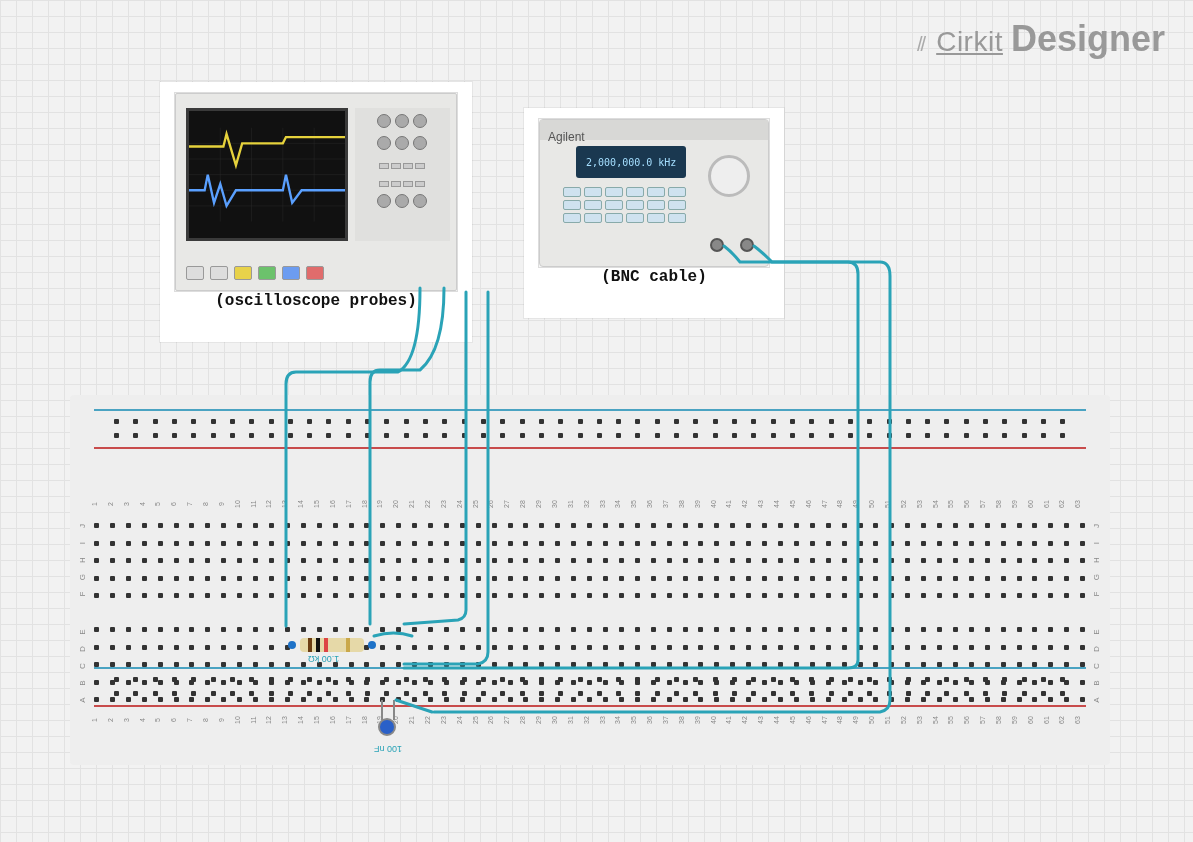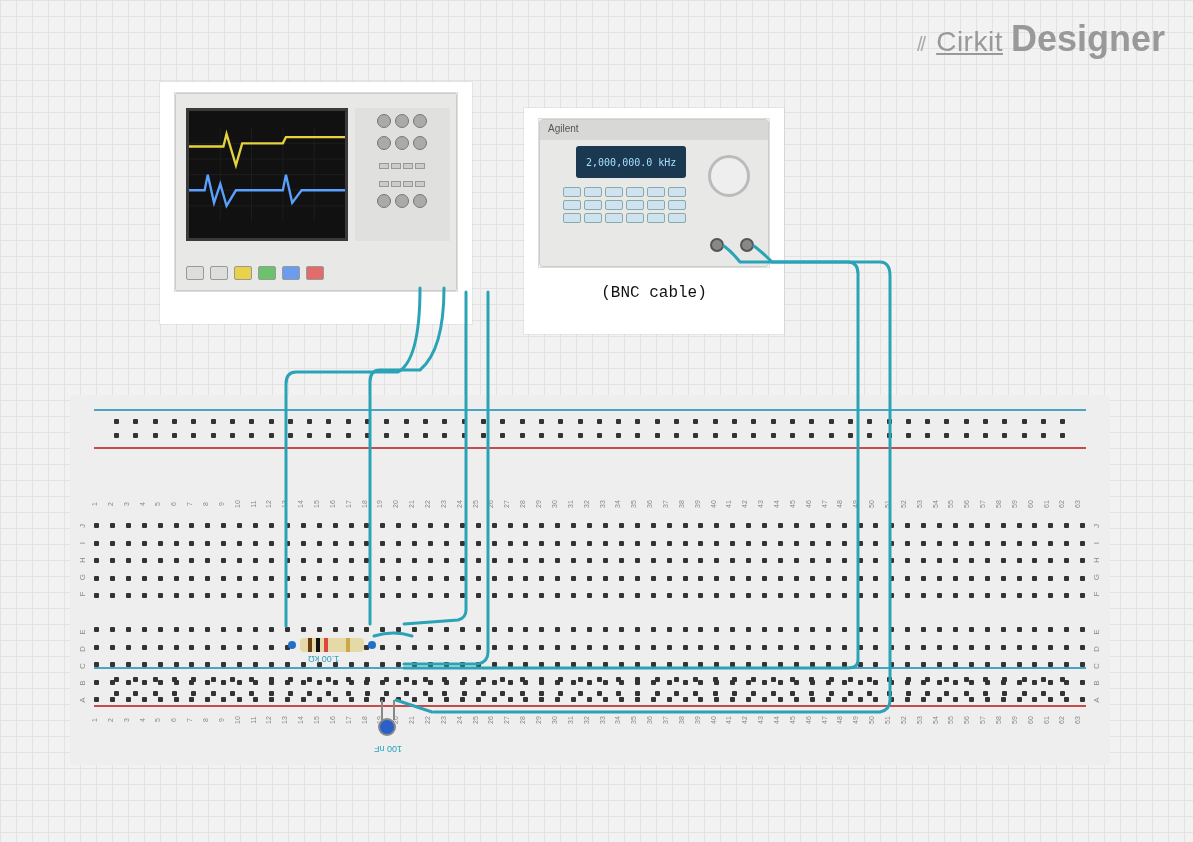--- a/index.html
+++ b/index.html
@@ -34,23 +34,23 @@
     box-shadow: 0 0 0 1px rgba(0,0,0,0.05);
     padding: 10px 14px 32px 14px;
     text-align: center;
   }
   .inst-img {
     position: relative;
     background: #f7f7f7;
     border: 1px solid #ddd;
   }
   .inst-caption {
-    margin-top: 16px;
+    margin-top: 0;
     font-family: "Courier New", monospace;
-    font-weight: normal;
+    font-weight: bold;
     font-size: 16px;
     color: #111;
   }
 
   
   .breadboard {
     position: absolute;
     left: 70px; top: 395px;
     width: 1040px; height: 370px;
     background: #eeeeee;
@@ -144,21 +144,21 @@
   .port.r { background:#e06c6c; }
 
   
   .fg-body { position:relative; width:100%; height:100%; background:#e8e8e6; border:1px solid #ccc; border-radius:4px; }
   .fg-top { position:absolute; left:0; right:0; top:0; height:14%; background:#d8d8d6; }
   .fg-disp { position:absolute; left:16%; top:18%; width:48%; height:22%; background:#1a3850; border-radius:3px; color:#a5dfff; font-family:monospace; font-size:10px; display:flex; align-items:center; justify-content:center; }
   .fg-knob { position:absolute; right:8%; top:24%; width:42px; height:42px; background:#eee; border:3px solid #bbb; border-radius:50%; }
   .fg-btns { position:absolute; left:10%; top:46%; width:60%; display:flex; flex-wrap:wrap; gap:3px; }
   .fg-btn { width:18px; height:10px; background:#cfe2ef; border:1px solid #8aa; border-radius:2px; }
   .fg-bnc { position:absolute; width:14px; height:14px; background:#888; border:2px solid #555; border-radius:50%; }
-  .fg-brand { position:absolute; left:8px; top:3px; font-size:10px; color:#555; font-family:Arial; }
+  .fg-brand { position:absolute; left:8px; top:10px; font-size:12px; color:#555; font-family:Arial; }
 </style>
 </head>
 <body>
 
 <div class="logo">
   <span class="icon">//</span>
   <span class="brand">Cirkit</span>
   <span class="sub">Designer</span>
 </div>
 
@@ -194,20 +194,21 @@
       <div class="scope-ports">
         <div class="port"></div>
           <div class="port"></div>
         <div class="port y"></div>
           <div class="port g"></div>
         <div class="port b"></div>
           <div class="port r"></div>
       </div>
     </div>
   </div>
+  <div class="inst-caption">(oscilloscope probes)</div>
 </div>
 
 <div class="inst-box" style="left:524px; top:108px; width:260px;">
   <div class="inst-img" style="width:232px; height:150px;">
     <div class="fg-body">
       <div class="fg-top"></div>
       <div class="fg-brand">Agilent</div>
       <div class="fg-disp">2,000,000.0 kHz</div>
       <div class="fg-knob"></div>
       <div class="fg-btns">

